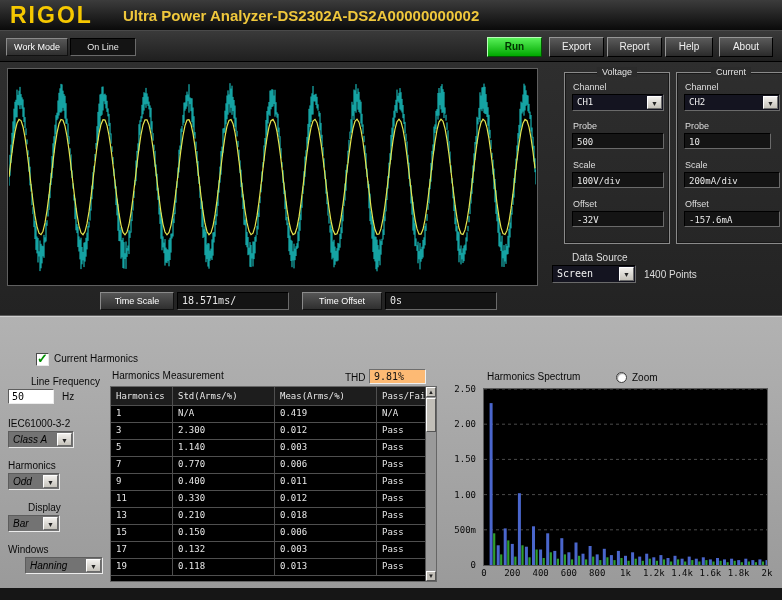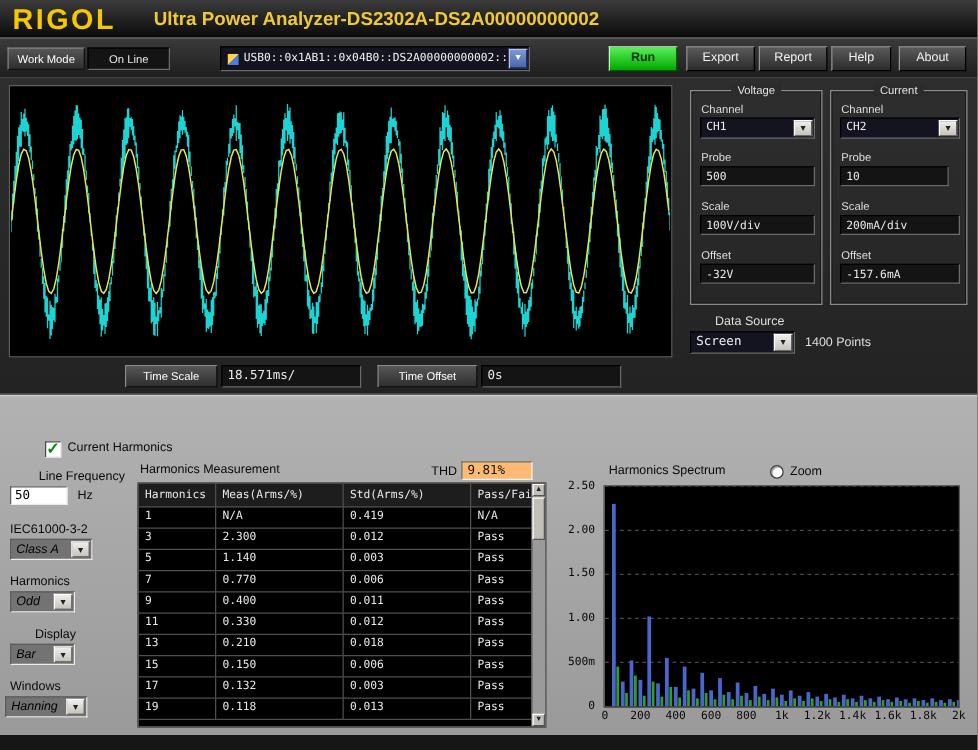--- a/index.html
+++ b/index.html
@@ -36,21 +36,21 @@
   .arrow-lite { position:absolute; right:1px; top:1px; bottom:1px; width:15px;
     background:linear-gradient(180deg,#f1efec,#c6c3bb); border:1px solid;
     border-color:#fff #6a6a6a #6a6a6a #fff; color:#222; font-size:7px;
     text-align:center; line-height:13px; cursor:pointer; }
   .arrow-blue { background:linear-gradient(180deg,#7d97d6,#4a66aa); color:#fff; border-color:#b6c6ee #22336a #22336a #b6c6ee; }
   
   .maindark { position:absolute; left:0; top:62px; width:782px; height:253px;
     background:linear-gradient(180deg,#2e2e2e,#232323); }
   .scope { position:absolute; left:7px; top:6px; width:531px; height:218px;
     background:#000; border:1px solid #5f5f5f; }
-  .groupbox { position:absolute; border:1px solid #8a8a8a; box-shadow:inset 0 0 0 1px #181818; }
+  .groupbox { position:absolute; border:1px solid #8a8a8a; box-shadow:inset 0 0 0 1px #181818;margin-left:12px; }
   .legend { position:absolute; top:-6px; left:50%; transform:translateX(-50%);
     background:#2b2b2b; color:#e2e2e2; font-size:9px; padding:0 5px; white-space:nowrap; }
   .glabel { position:absolute; color:#dedede; font-size:9px; }
   .lite-btn { position:absolute; background:linear-gradient(180deg,#f4f2ef,#cfccc4);
     border:1px solid; border-color:#fff #4f4f4f #4f4f4f #fff; color:#000;
     font-size:9px; text-align:center; cursor:pointer; }
   
   .bottom { position:absolute; left:0; top:315px; width:782px; height:273px;
     background:linear-gradient(180deg,#b2b2b2,#9a9a9a);
     border-top:1px solid #5c5c5c; box-shadow:inset 0 1px 0 #cfcfcf; }
@@ -106,25 +106,20 @@
 
   <div class="titlebar">
     <span class="logo">RIGOL</span>
     <span class="apptitle">Ultra Power Analyzer-DS2302A-DS2A00000000002</span>
   </div>
 
   <div class="toolbar">
     <span class="raised lbl18" style="left:6px;top:7px;width:62px;">Work Mode</span>
     <span class="sunken-dark lbl18" style="left:70px;top:7px;width:66px;text-align:center;">On Line</span>
 
-    <div class="combo-dark" style="left:176px;top:6px;width:248px;height:20px;">
-      <span class="devicon"></span>
-      <span class="ctext" style="left:18px;top:4px;">USB0::0x1AB1::0x04B0::DS2A00000000002::</span>
-      <span class="arrow-lite arrow-blue">▼</span>
-    </div>
 
     <div class="dark-btn run-btn" style="left:487px;top:6px;width:55px;">Run</div>
     <div class="dark-btn" style="left:549px;top:6px;width:55px;">Export</div>
     <div class="dark-btn" style="left:607px;top:6px;width:55px;">Report</div>
     <div class="dark-btn" style="left:665px;top:6px;width:48px;">Help</div>
     <div class="dark-btn" style="left:719px;top:6px;width:54px;">About</div>
   </div>
 
   <div class="maindark">
 
@@ -206,34 +201,34 @@
     <span class="arrow-lite">▼</span>
   </div>
 
   <span class="blk" style="left:8px;top:502px;padding-left:20px;">Display</span>
   <div class="combo-light" style="left:8px;top:515px;width:52px;height:17px;">
     <span class="ctext">Bar</span>
     <span class="arrow-lite">▼</span>
   </div>
 
   <span class="blk" style="left:8px;top:544px;">Windows</span>
-  <div class="combo-light" style="left:4px;top:557px;width:66px;height:17px;">
+  <div class="combo-light" style="left:25px;top:557px;width:78px;height:17px;">
     <span class="ctext">Hanning</span>
     <span class="arrow-lite">▼</span>
   </div>
 
   <span class="blk" style="left:112px;top:370px;">Harmonics Measurement</span>
   <span class="blk" style="left:345px;top:372px;">THD</span>
   <span class="sunken-lite" style="left:369px;top:369px;width:57px;height:15px;">9.81%</span>
 
   <div id="harm-table">
     <div class="thead" id="thead">
         <div class="tcell">Harmonics</div>
+        <div class="tcell">Std(Arms/%)</div>
         <div class="tcell">Meas(Arms/%)</div>
-        <div class="tcell">Std(Arms/%)</div>
         <div class="tcell">Pass/Fail</div>
       </div>
     <div id="tbody">
         <div class="trow">
           <div class="tcell">1</div>
           <div class="tcell">N/A</div>
           <div class="tcell">0.419</div>
           <div class="tcell">N/A</div>
         </div>
         <div class="trow">

